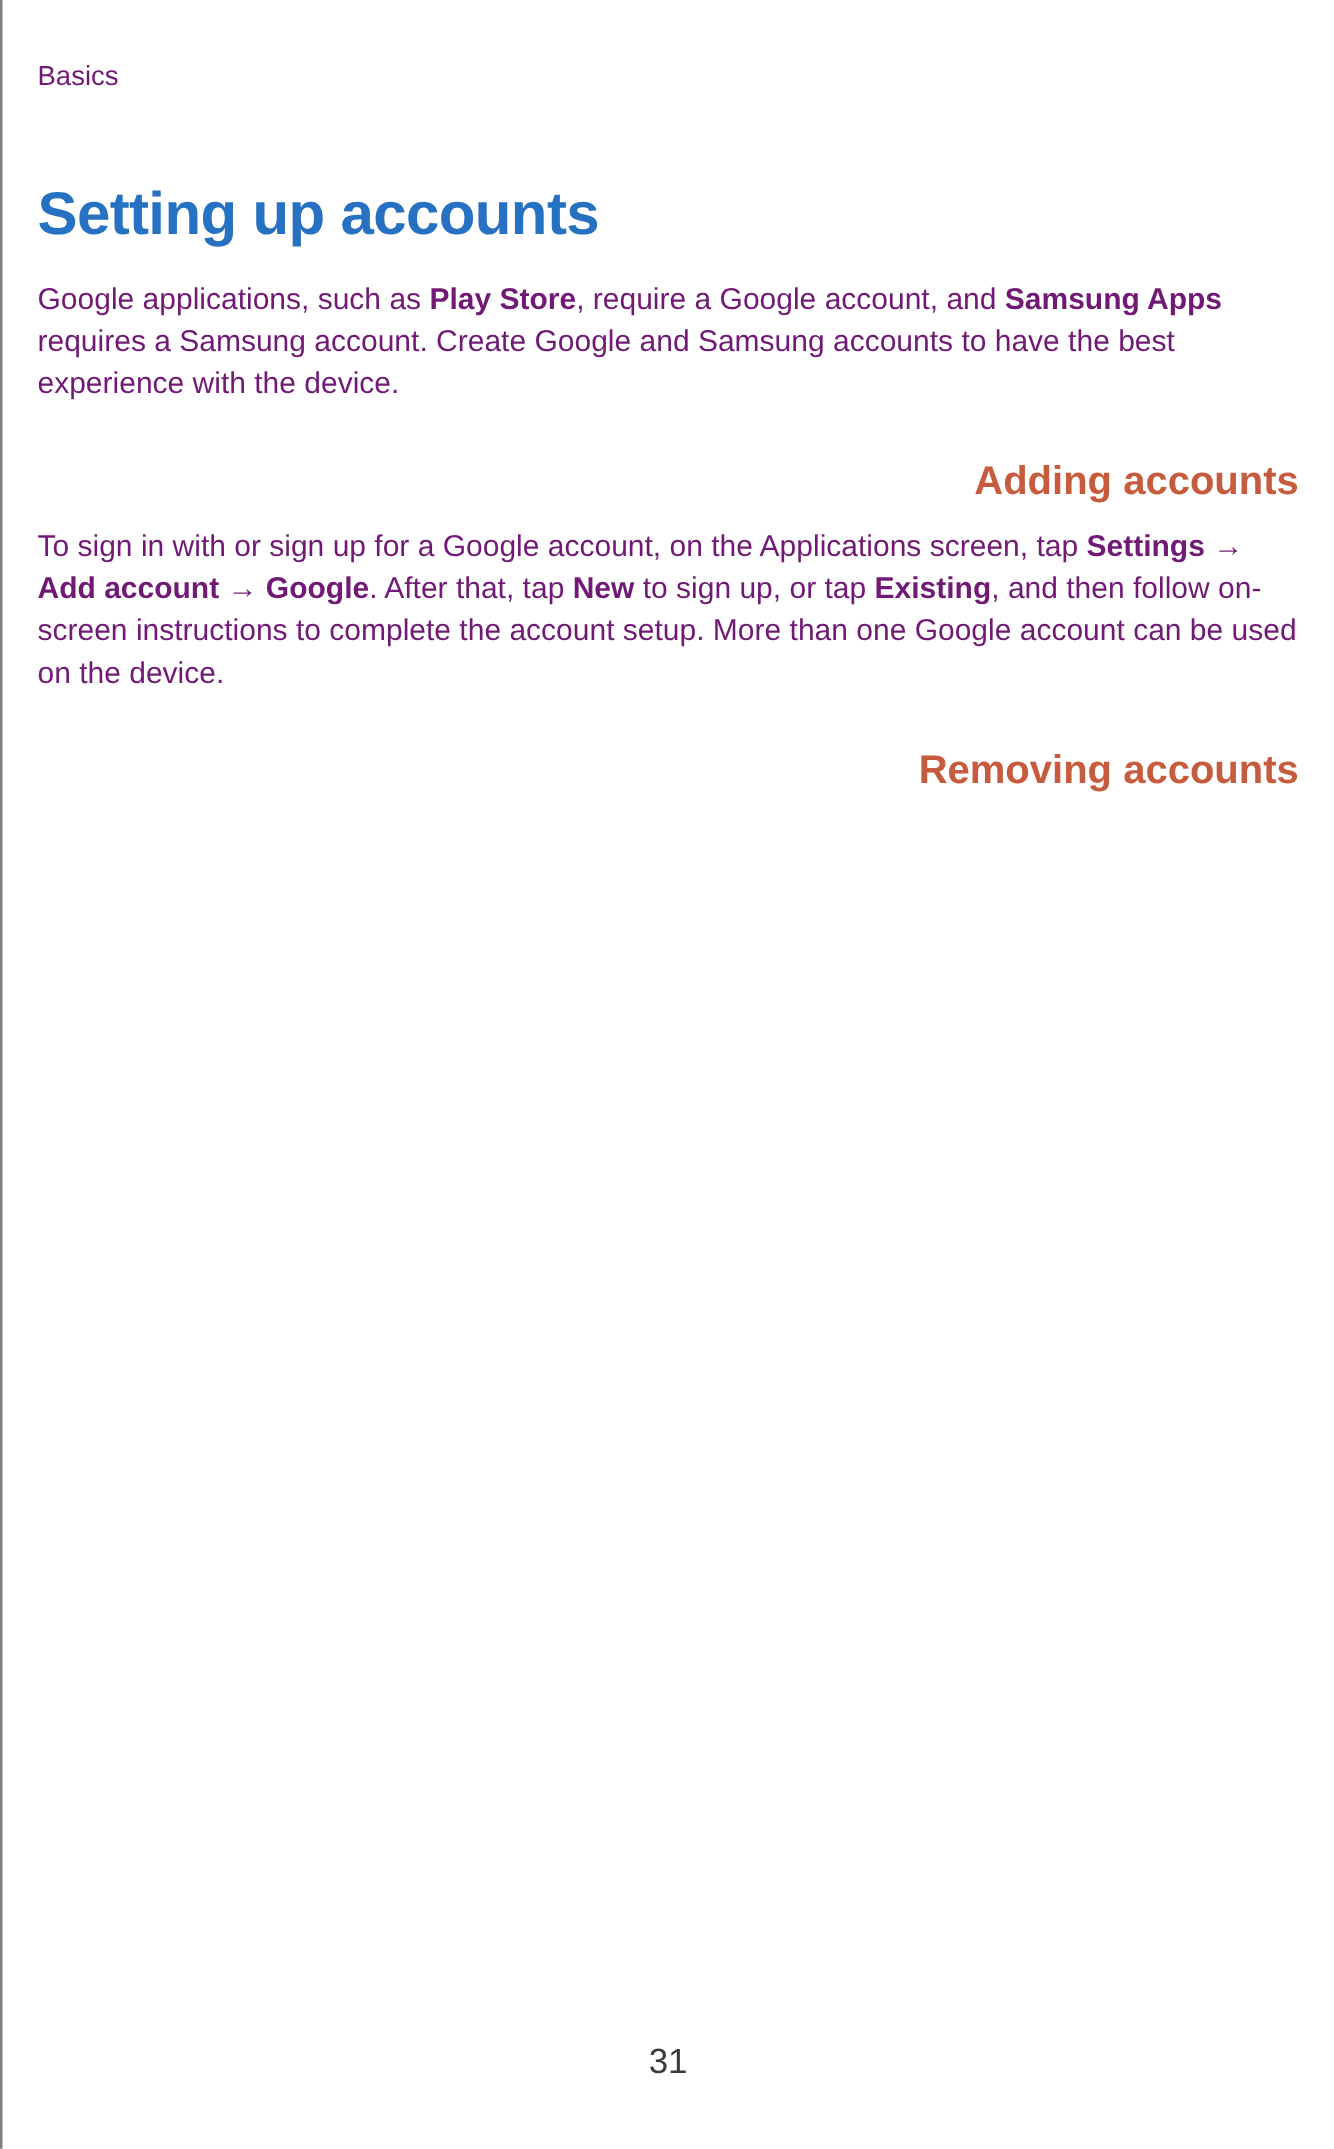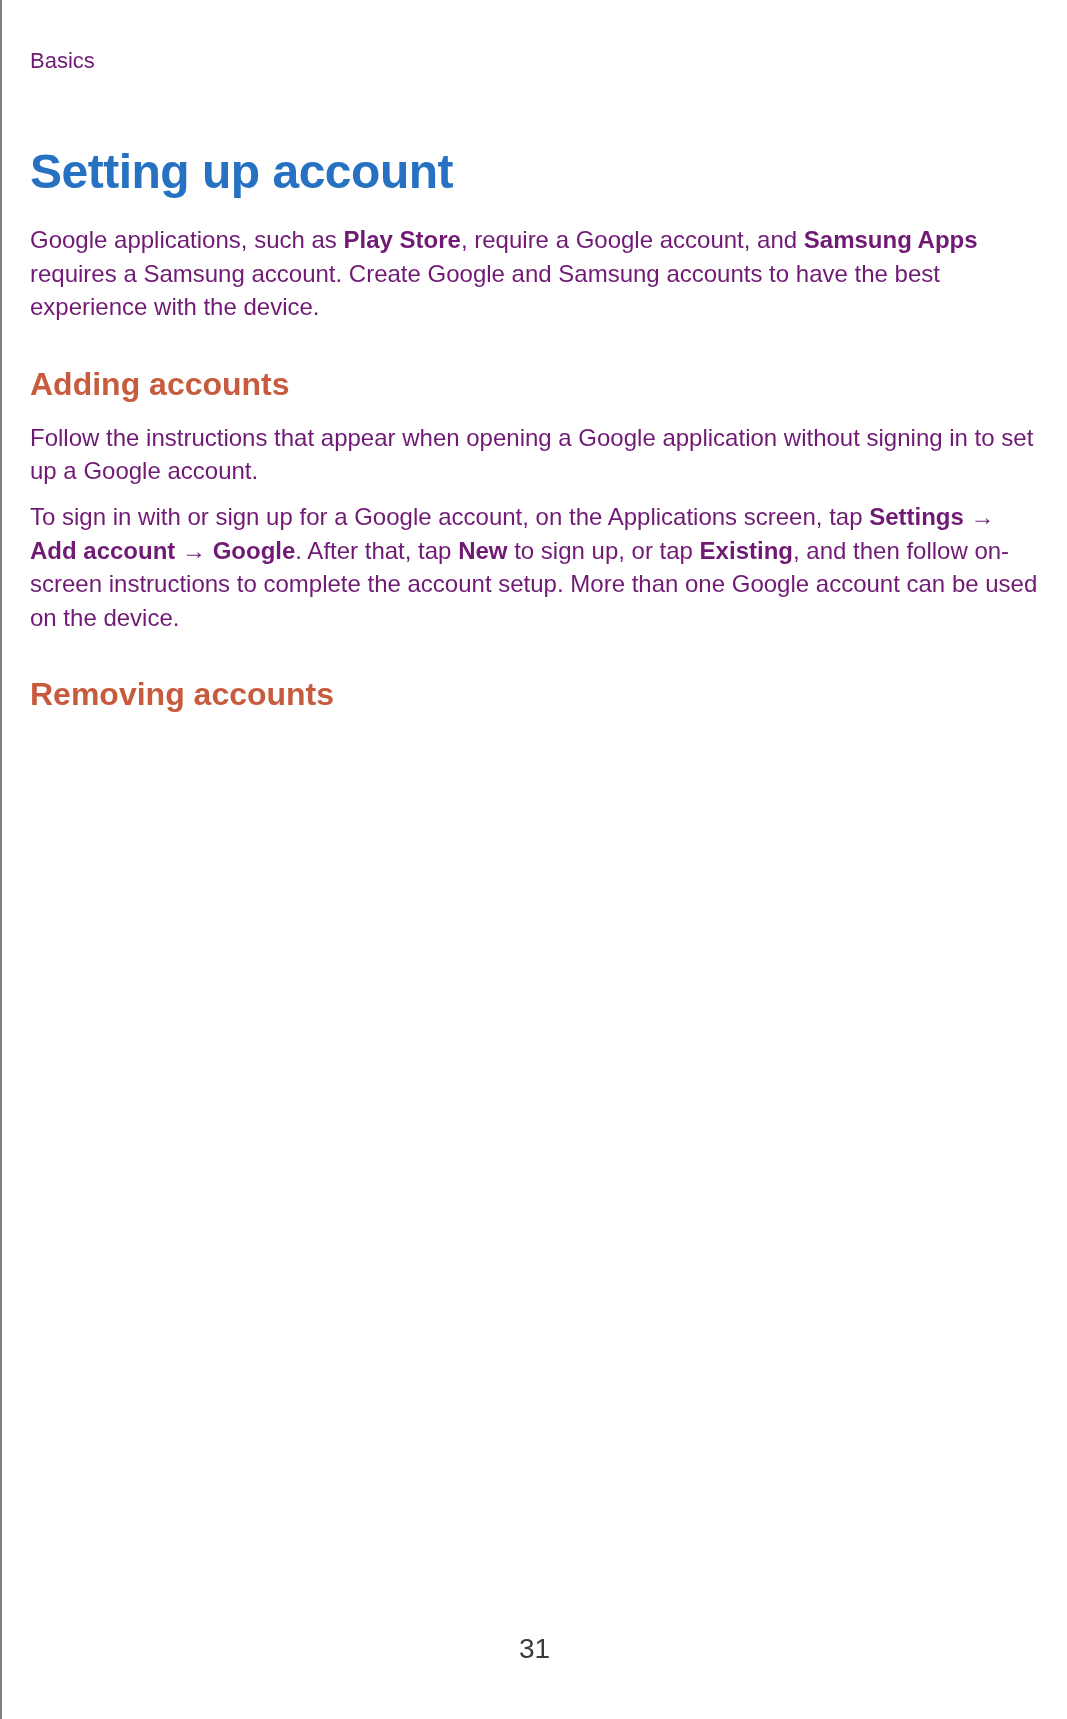--- a/index.html
+++ b/index.html
@@ -37,20 +37,21 @@
       line-height: 1.4;
       margin-bottom: 12px;
       font-weight: 400;
     }
     .h2 {
       font-size: 32px;
       color: #c75b3d;
       font-weight: 700;
       margin-top: 42px;
       margin-bottom: 18px;
+      text-align: right;
     }
     b {
       font-weight: 700;
     }
     .arrow {
       font-weight: 400;
     }
     .page-number {
       position: absolute;
       bottom: 54px;
@@ -60,29 +61,28 @@
       font-size: 28px;
       color: #3a3a3a;
     }
   </style>
 </head>
 <body>
 
 <div class="content">
   <div class="breadcrumb">Basics</div>
 
-  <h1 class="h1">Setting up account</h1>
+  <h1 class="h1">Setting up accounts</h1>
 
   <p class="body-text">
     <span>Google applications, such as </span><b>Play Store</b><span>, require a Google account, and </span><b>Samsung Apps</b><span> requires a Samsung account. Create Google and Samsung accounts to have the best experience with the device.</span>
   </p>
 
   <h2 class="h2">Adding accounts</h2>
 
-  <p class="body-text">Follow the instructions that appear when opening a Google application without signing in to set up a Google account.</p>
 
   <p class="body-text">
     <span>To sign in with or sign up for a Google account, on the Applications screen, tap </span><b>Settings</b><span class="arrow"> → </span><b>Add account</b><span class="arrow"> → </span><b>Google</b><span>. After that, tap </span><b>New</b><span> to sign up, or tap </span><b>Existing</b><span>, and then follow on-screen instructions to complete the account setup. More than one Google account can be used on the device.</span>
   </p>
 
 
   <h2 class="h2">Removing accounts</h2>
 
 </div>
 

